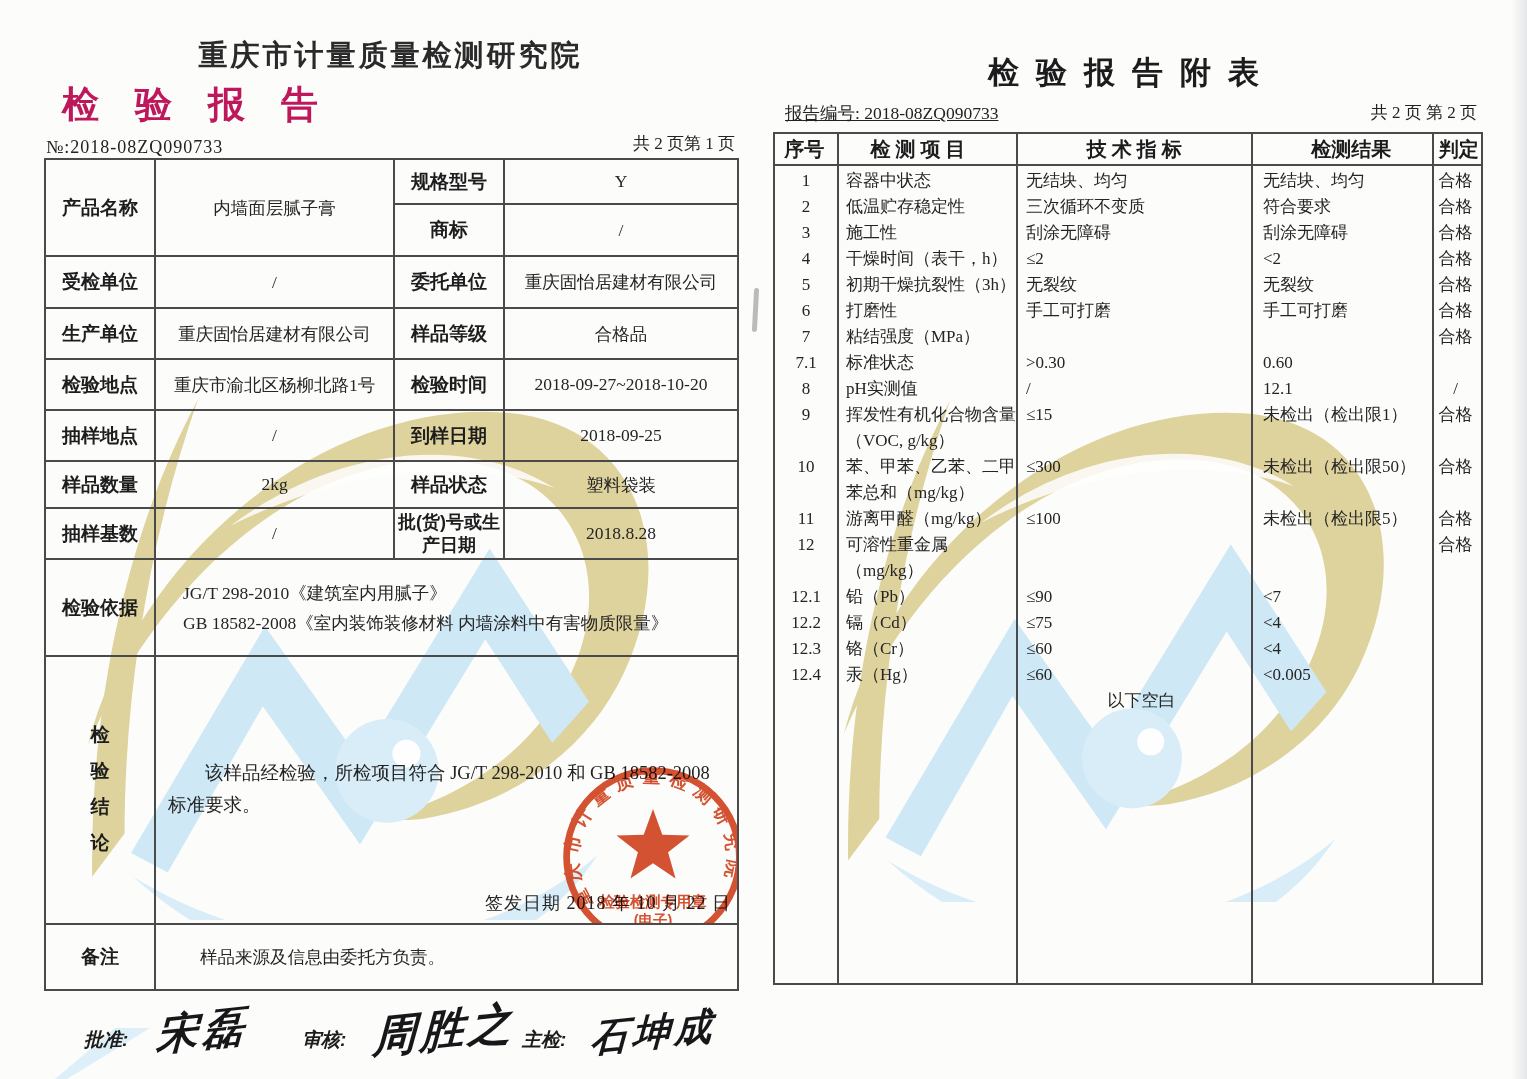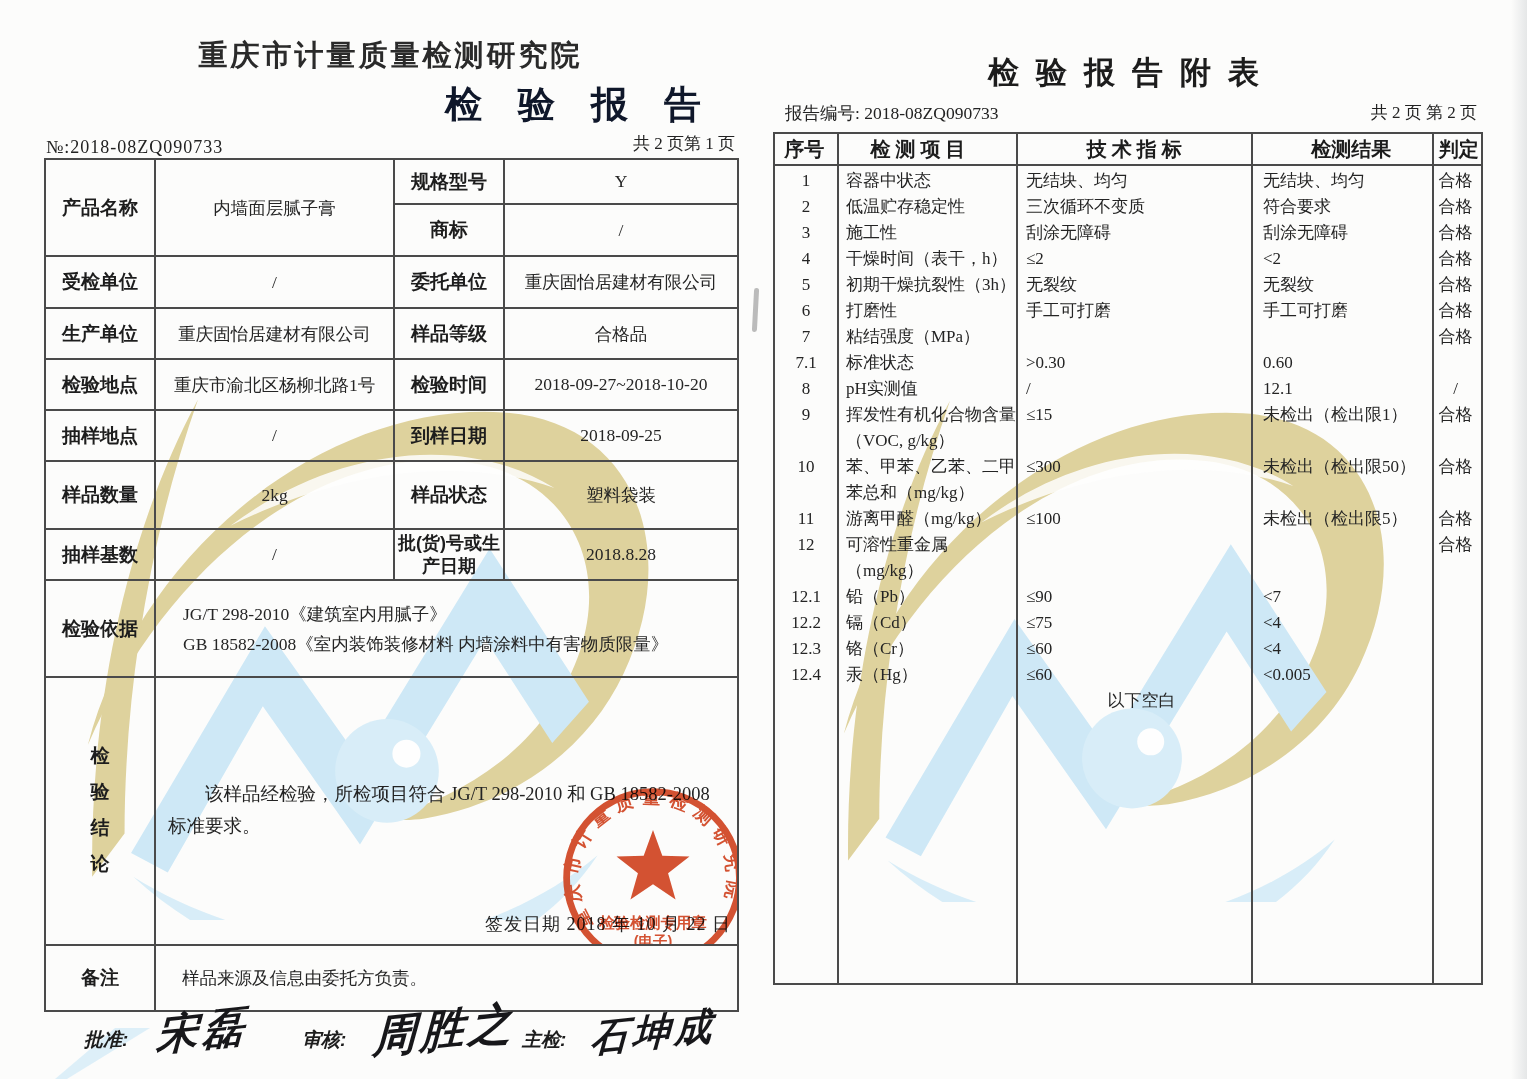--- a/index.html
+++ b/index.html
@@ -9,54 +9,54 @@
   .wm{position:absolute;z-index:0;pointer-events:none;}
   .edge-shade{position:absolute;right:0;top:0;width:16px;height:100%;
               background:linear-gradient(to right,rgba(0,0,0,0),rgba(110,120,130,.16));z-index:5;}
   .binding-mark{position:absolute;left:753px;top:288px;width:5px;height:44px;background:#6d6d6d;
                 opacity:.45;border-radius:3px;transform:rotate(3deg);z-index:1;}
   .corner-streak{position:absolute;left:55px;top:1028px;width:95px;height:51px;z-index:0;opacity:.8;}
   
   .p1{position:absolute;left:44px;top:0;width:693px;z-index:2;}
   .org-name{position:absolute;left:0;top:36px;width:100%;text-align:center;
             font-size:29px;font-weight:600;letter-spacing:3px;color:#2a2a2a;}
-  .main-title{position:absolute;left:0;top:80px;width:100%;text-align:right;font-weight:700;
-              font-size:37px;letter-spacing:36px;margin-right:-36px;text-indent:18px;color:#0f172a;}
+  .main-title{position:absolute;left:0;top:80px;width:100%;text-align:left;font-weight:700;
+              font-size:37px;letter-spacing:36px;margin-right:-36px;text-indent:18px;color:#be185d;}
   .report-no{position:absolute;left:2px;top:137px;font-size:18px;letter-spacing:1px;}
   .page-ind1{position:absolute;right:2px;top:132px;font-size:17px;}
   
   .info-table{position:absolute;left:44px;top:158px;border-collapse:collapse;table-layout:fixed;
               width:693px;z-index:2;background:transparent;}
   .info-table td{border:2px solid #4a4a4a;overflow:hidden;}
   .lbl{font-family:"Liberation Sans",sans-serif;font-weight:700;font-size:19px;
        text-align:center;vertical-align:middle;color:#1d1d1d;line-height:1.25;padding:0 3px;}
   .lbl.small{font-size:18px;}
   .val{font-size:17.5px;text-align:center;vertical-align:middle;color:#252525;}
   .val.left{text-align:left;}
   .basis-line{padding-left:26px;font-size:17.5px;line-height:30px;text-align:left;}
   .vert-label div{width:24px;margin:0 auto;word-break:break-all;line-height:36px;
        font-family:Liberation Mono, monospace;font-weight:700;font-size:19px;}
   .concl-cell{position:relative;}
   .concl-text{position:absolute;left:12px;top:100px;width:562px;text-align:left;
               text-indent:2em;font-size:18.5px;line-height:32px;color:#232323;}
   .issue-date{position:absolute;right:6px;bottom:8px;font-size:18px;letter-spacing:1px;}
-  .remark-val{text-align:left;padding-left:26px;font-size:17.5px;}
+  .remark-val{text-align:left;padding-left:44px;font-size:17.5px;}
   
   .stamp{position:absolute;right:-12px;top:104px;width:192px;height:192px;
          mix-blend-mode:multiply;opacity:.9;z-index:4;overflow:visible;}
   
   .sig-row{position:absolute;left:44px;top:1003px;width:693px;height:72px;z-index:2;font-style:italic;}
   .sig-label{position:absolute;font-family:"Liberation Sans",sans-serif;font-weight:700;
              font-size:19px;color:#1d1d1d;}
   .sig-name{position:absolute;font-size:40px;color:#17171a;transform:rotate(-6deg) skewX(-8deg);
             font-weight:600;letter-spacing:4px;white-space:nowrap;}
   
   .p2-title{position:absolute;left:773px;top:52px;width:710px;text-align:center;font-weight:700;
             font-size:31px;letter-spacing:17px;margin-right:-17px;text-indent:8px;color:#1c1c1c;z-index:2;}
-  .p2-repno{position:absolute;left:785px;top:101px;font-size:17.5px;z-index:2;}
+  .p2-repno{position:absolute;left:785px;top:101px;font-size:17.5px;z-index:2;text-decoration:underline;}
   .p2-pageind{position:absolute;left:773px;top:101px;width:704px;text-align:right;font-size:17px;z-index:2;}
   .rtable{position:absolute;left:773px;top:132px;width:710px;height:853px;
           border:2px solid #4a4a4a;box-sizing:border-box;z-index:2;}
   .rt-vline{position:absolute;top:0;bottom:0;width:2px;background:#4a4a4a;}
   .rt-head{position:absolute;left:0;top:0;width:100%;height:32px;border-bottom:2px solid #4a4a4a;
            box-sizing:border-box;display:flex;align-items:center;}
   .hcell{font-weight:700;font-size:20px;text-align:center;color:#1c1c1c;}
   .rt-body{position:absolute;left:0;top:34px;width:100%;display:grid;
            grid-template-columns:62px 179px 235px 181px 47px;grid-auto-rows:minmax(26px,auto);
            font-size:17px;line-height:26px;color:#242424;}
@@ -141,21 +141,21 @@
       <td class="val">重庆市渝北区杨柳北路1号</td>
       <td class="lbl">检验时间</td>
       <td class="val">2018-09-27~2018-10-20</td>
     </tr>
     <tr style="height:51px">
       <td class="lbl">抽样地点</td>
       <td class="val">/</td>
       <td class="lbl">到样日期</td>
       <td class="val">2018-09-25</td>
     </tr>
-    <tr style="height:68px">
+    <tr style="height:47px">
       <td class="lbl">样品数量</td>
       <td class="val">2kg</td>
       <td class="lbl">样品状态</td>
       <td class="val">塑料袋装</td>
     </tr>
     <tr style="height:51px">
       <td class="lbl">抽样基数</td>
       <td class="val">/</td>
       <td class="lbl small">批(货)号或生产日期</td>
       <td class="val">2018.8.28</td>

